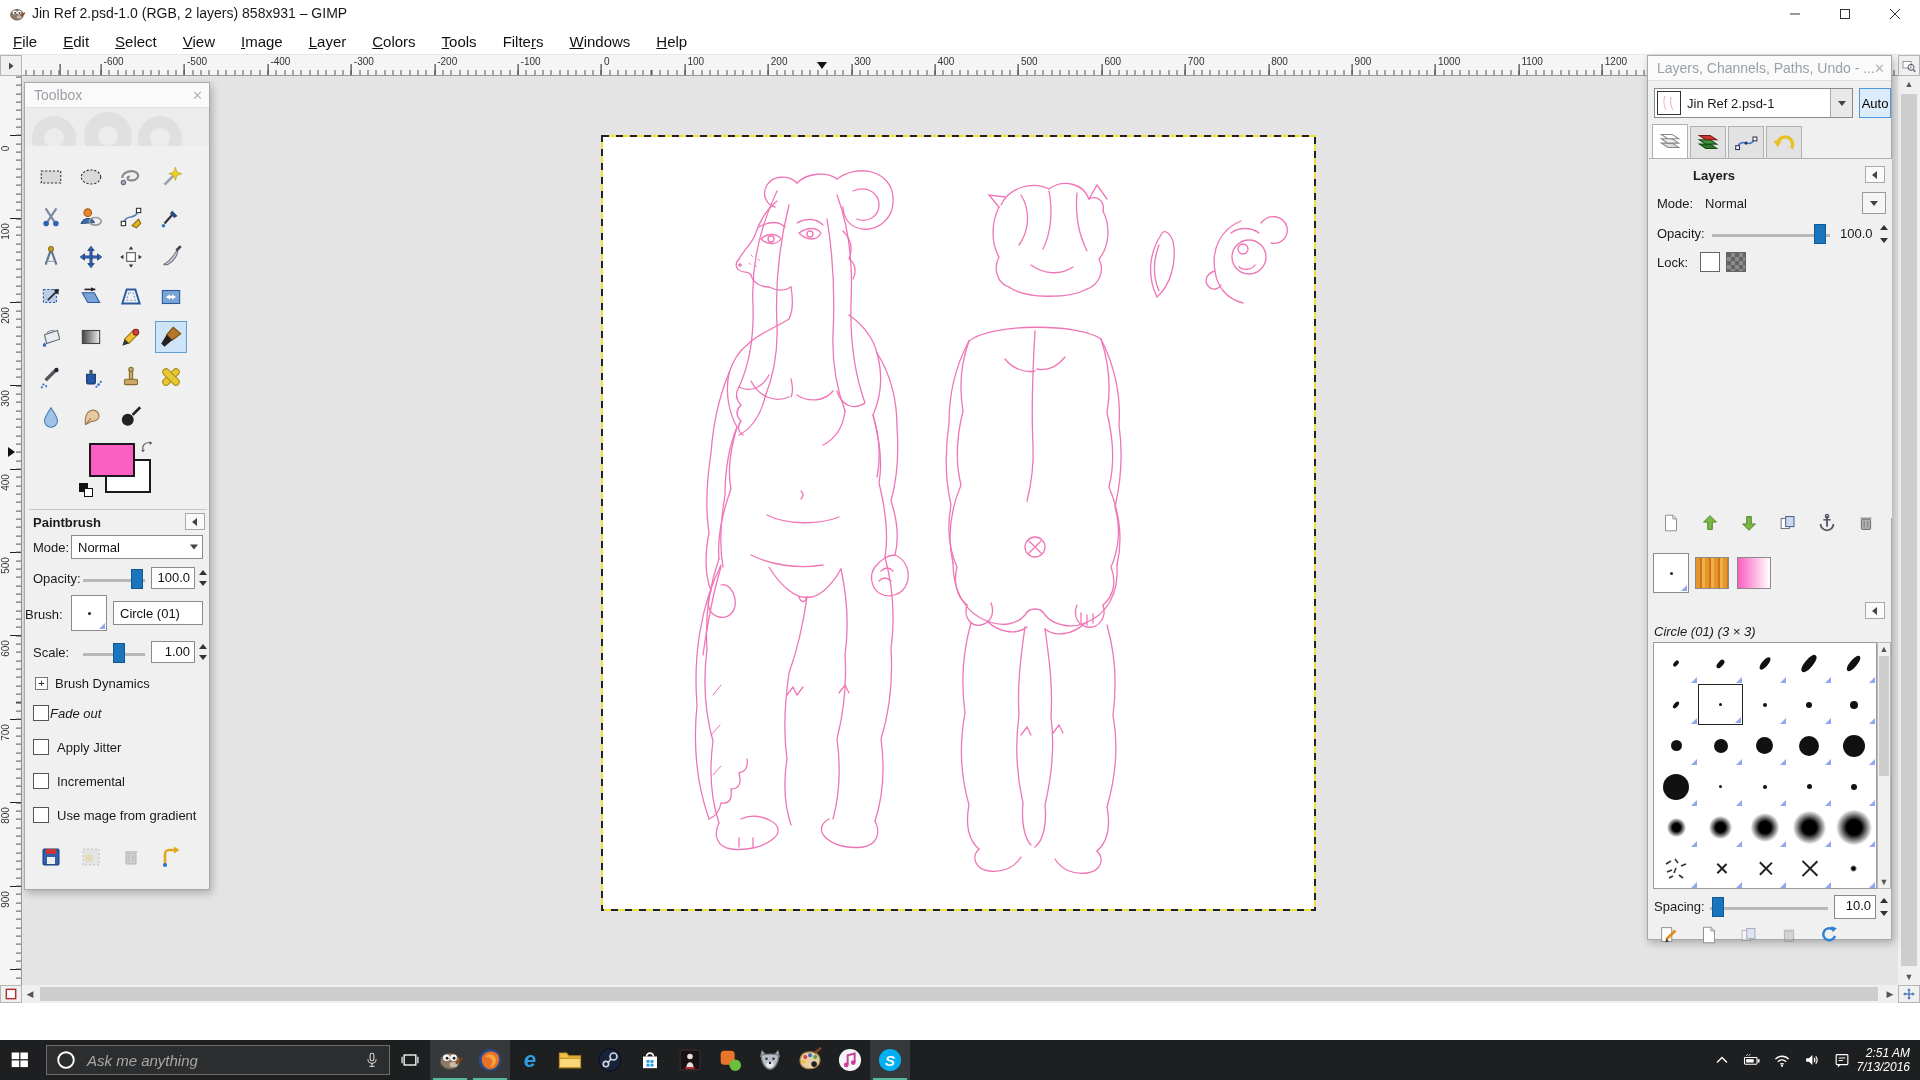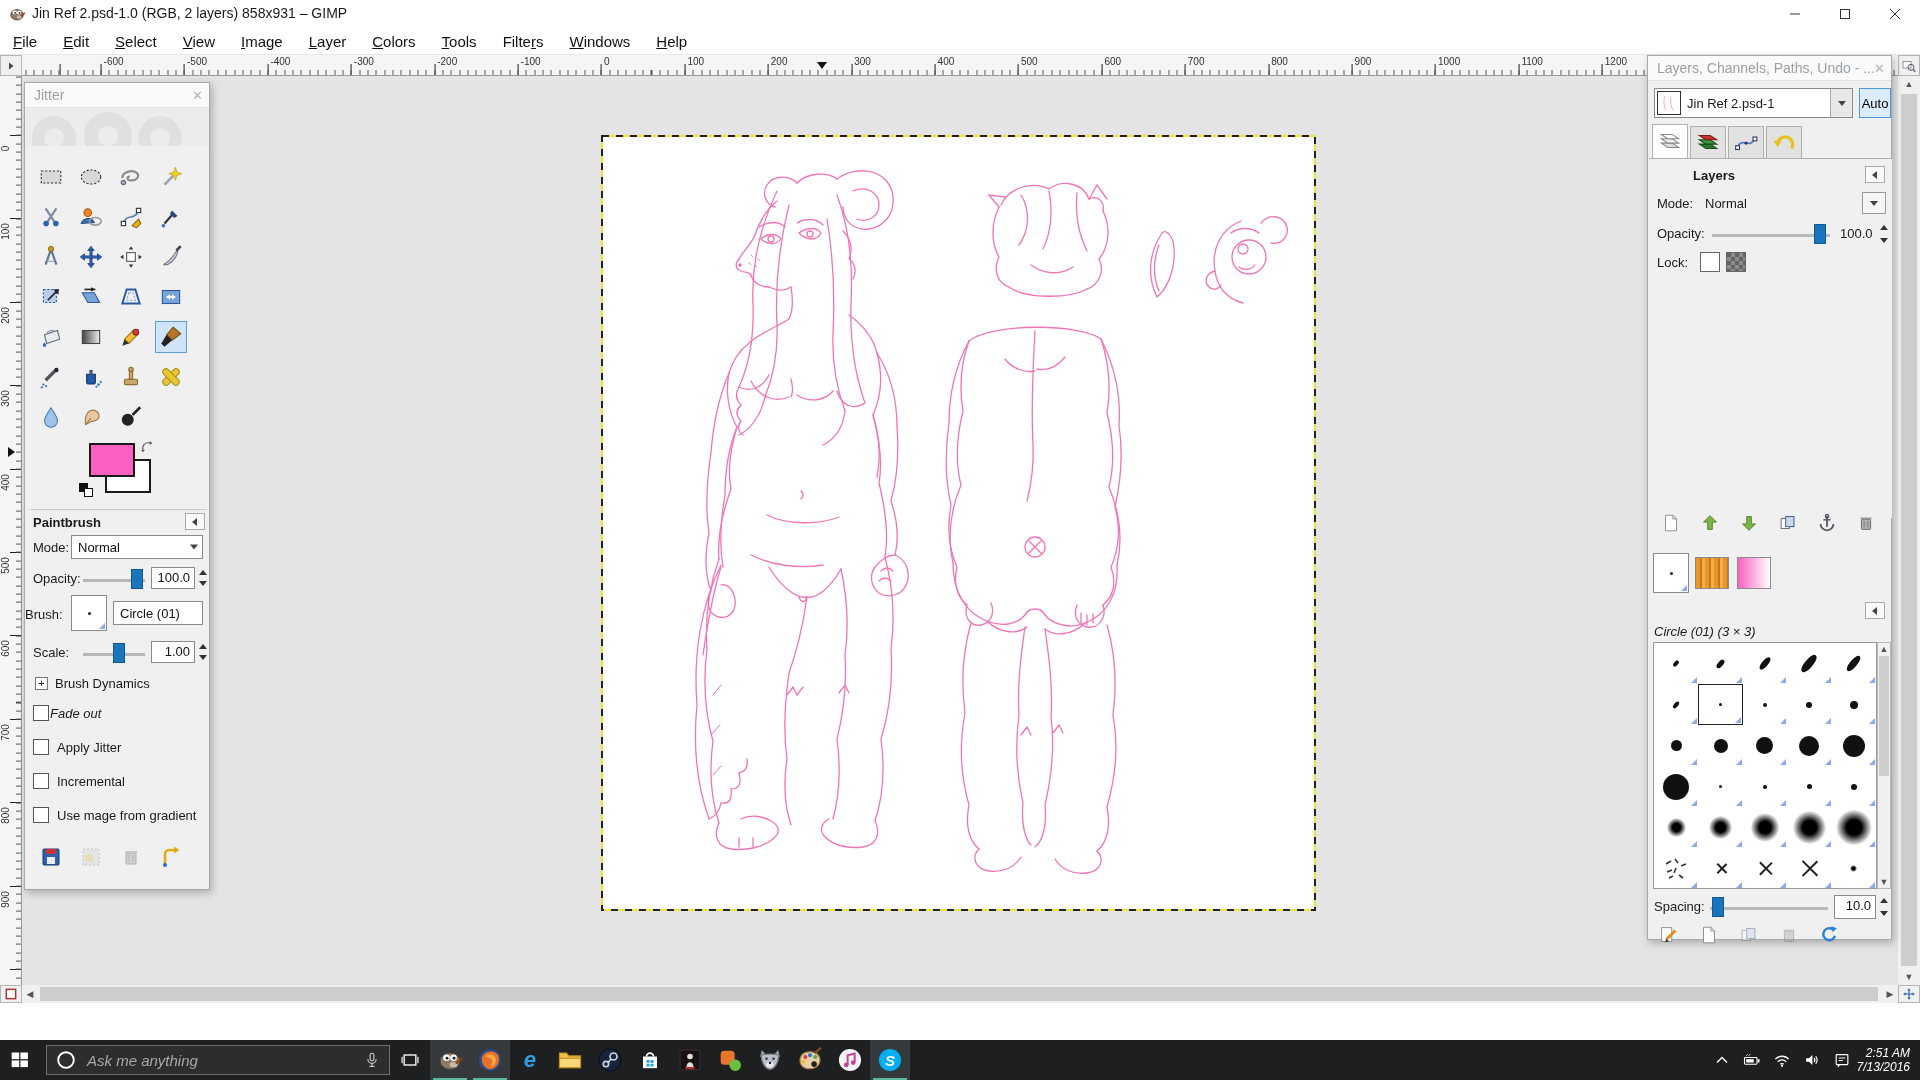--- a/index.html
+++ b/index.html
@@ -311,21 +311,21 @@
             <polygon points="2,12 6,9 6,15"></polygon>
             <polygon points="22,12 18,9 18,15"></polygon>
             <rect x="11" y="5" width="2" height="14"></rect>
             <rect x="5" y="11" width="14" height="2"></rect>
           </g>
         </svg>
       </span>
     </div>
 
   <div class="abs panel" id="toolbox" style="left:24px;top:82px;width:186px;height:808px;">
-    <div class="panel-title">Jitter</div>
+    <div class="panel-title">Toolbox</div>
     <div class="panel-x" style="right:3px;">✕</div>
     <div class="abs" style="left:1px;top:25px;width:183px;height:38px;background:#ececec;overflow:hidden;">
       <div class="abs" style="left:6px;top:8px;width:44px;height:44px;border-radius:50%;background:#e0e0e0;"></div>
       <div class="abs" style="left:18px;top:20px;width:20px;height:20px;border-radius:50%;background:#ececec;"></div>
       <div class="abs" style="left:58px;top:4px;width:48px;height:48px;border-radius:50%;background:#e0e0e0;"></div>
       <div class="abs" style="left:72px;top:18px;width:20px;height:20px;border-radius:50%;background:#ececec;"></div>
       <div class="abs" style="left:112px;top:8px;width:44px;height:44px;border-radius:50%;background:#e0e0e0;"></div>
       <div class="abs" style="left:124px;top:20px;width:20px;height:20px;border-radius:50%;background:#ececec;"></div>
     </div>
     <div id="toolgrid">

